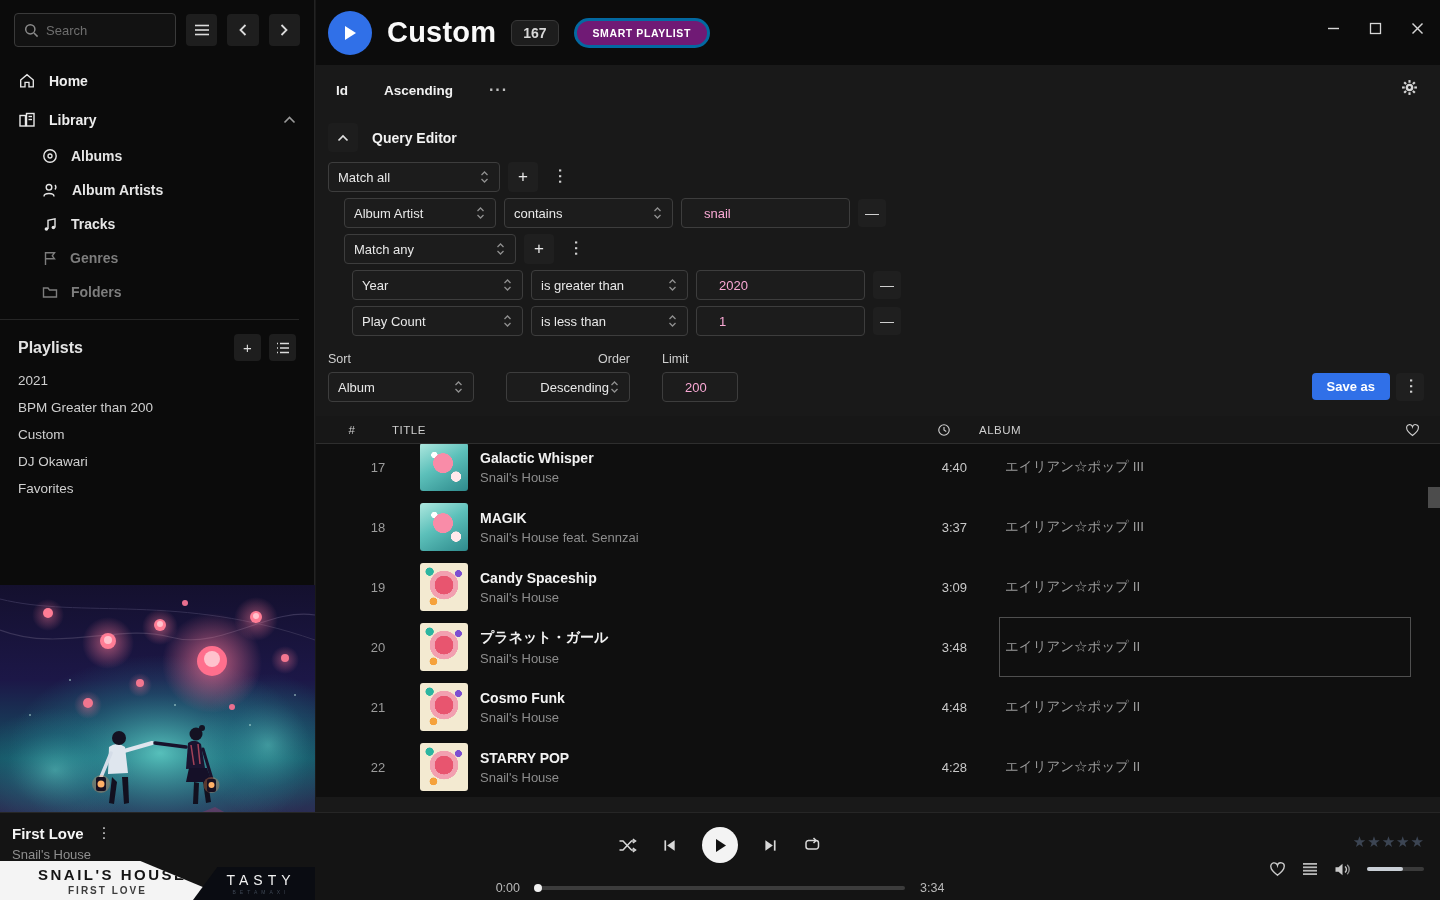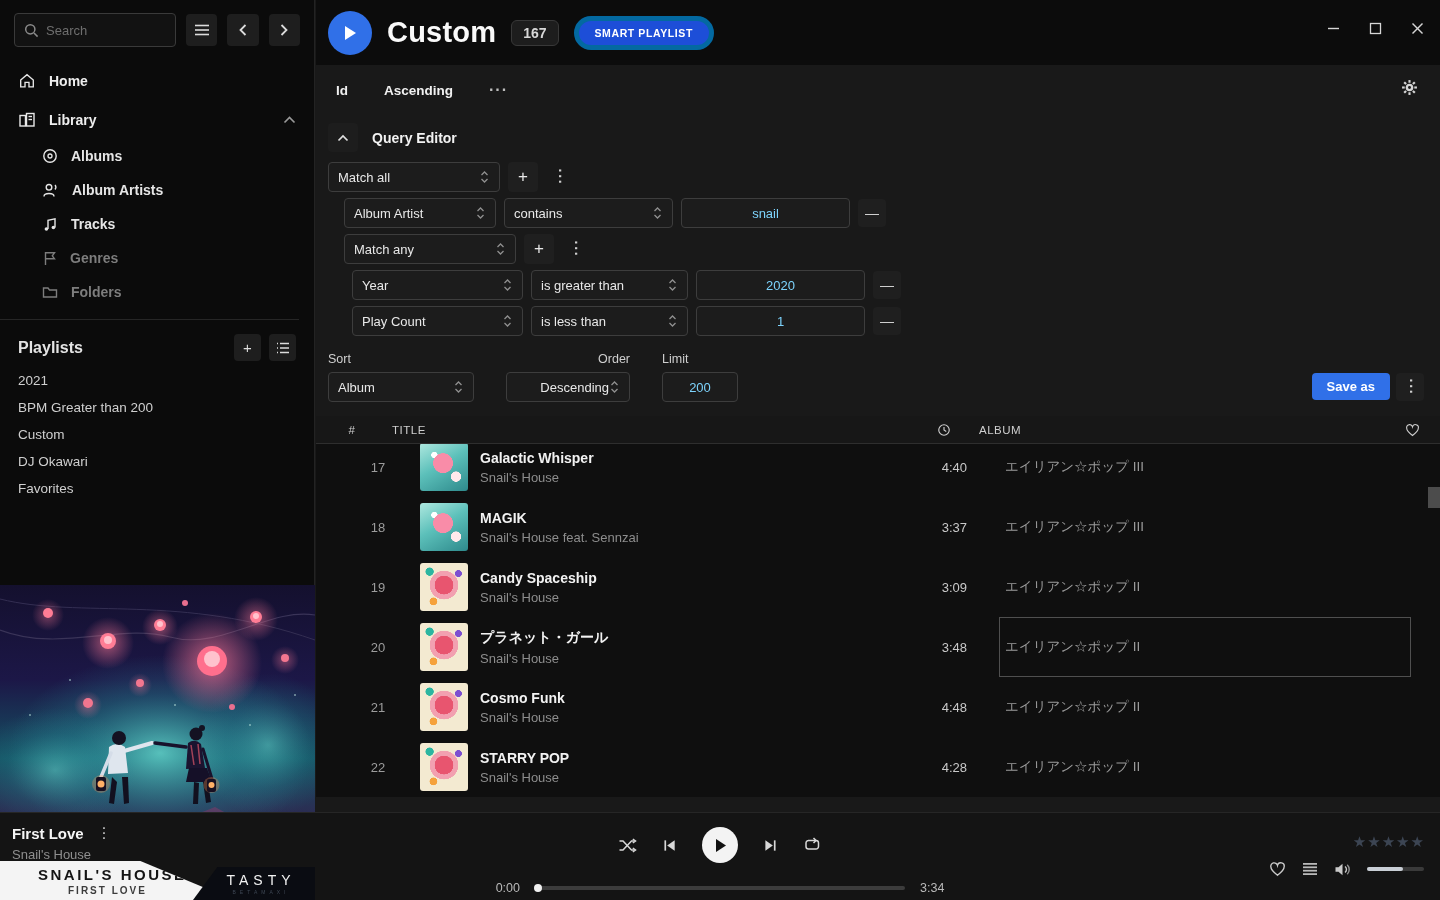--- a/index.html
+++ b/index.html
@@ -42,42 +42,42 @@
                 align-items:center;justify-content:center;z-index:3;padding-left:14px;}
   .bb-label{font-size:14px;letter-spacing:5px;color:#f2f2f2;font-weight:400;}
   .bb-sub{font-size:5px;letter-spacing:4px;color:#3e4754;margin-top:1px;}
 
   
   .main{position:absolute;left:316px;top:0;right:0;height:812px;background:#191919;}
   .page-header{position:relative;height:65px;background:#0c0c0c;display:flex;align-items:center;padding-left:12px;gap:15px;}
   .big-play{width:44px;height:44px;border-radius:50%;background:#3070e8;display:flex;align-items:center;justify-content:center;cursor:pointer;}
   .page-title{font-size:29px;font-weight:700;color:#fafafa;letter-spacing:.2px;}
   .count-badge{background:#1d1d1d;border:1px solid #383838;border-radius:6px;padding:4px 11px;font-size:14px;font-weight:700;color:#d8d8d8;}
-  .smart-badge{background:#1d4ed8;border:5px solid #0369a1;border-radius:999px;padding:6px 16px;font-size:10.5px;font-weight:700;letter-spacing:.6px;color:#fff;}
+  .smart-badge{background:#701a75;border:3px solid #0369a1;border-radius:999px;padding:6px 16px;font-size:10.5px;font-weight:700;letter-spacing:.6px;color:#fff;}
   .win-controls{position:absolute;top:22px;right:16px;display:flex;gap:29px;align-items:center;}
   .win-btn{cursor:pointer;opacity:.92;}
 
   .view-toolbar{position:relative;height:50px;display:flex;align-items:center;padding:0 20px;gap:36px;}
   .vt-item{font-size:13.5px;font-weight:700;color:#f0f0f0;cursor:pointer;}
   .vt-more{color:#bdbdbd;font-weight:700;letter-spacing:1px;cursor:pointer;}
   .gear{position:absolute;right:22px;top:14px;cursor:pointer;color:#d6d6d6;}
 
   
   .qe{padding:8px 12px 0 12px;}
   .qe-head{display:flex;align-items:center;gap:14px;margin-bottom:10px;}
   .collapse-btn{width:30px;height:29px;border-radius:4px;background:#1d1d1d;display:flex;align-items:center;justify-content:center;cursor:pointer;}
   .qe-title{font-size:14px;font-weight:700;color:#f2f2f2;}
   .q-row{display:flex;align-items:center;gap:8px;margin-bottom:6px;}
   .ind1{padding-left:16px;} .ind2{padding-left:24px;}
   .sel{height:30px;background:#1c1c1c;border:1px solid #3d3d3d;border-radius:4px;display:flex;align-items:center;
        padding:0 9px;font-size:13px;color:#e8e8e8;cursor:pointer;}
   .sel .grow{flex:1;}
   .w-match{width:172px;} .w-field{width:152px;} .w-field2{width:171px;gap:16px;} .w-op{width:169px;} .w-op2{width:157px;}
-  .tinput{height:30px;background:#1c1c1c;border:1px solid #3d3d3d;border-radius:4px;color:#7dd3fc;font-size:13px;
-          padding:0 22px;outline:none;font-family:"Liberation Sans",sans-serif;text-align:center;}
+  .tinput{height:30px;background:#1c1c1c;border:1px solid #3d3d3d;border-radius:4px;color:#f9a8d4;font-size:13px;
+          padding:0 22px;outline:none;font-family:"Liberation Sans",sans-serif;}
   .w-val{width:169px;}
   .icon-btn{width:30px;height:30px;border-radius:4px;background:#1f1f1f;display:flex;align-items:center;justify-content:center;
             color:#e8e8e8;font-size:17px;cursor:pointer;flex:0 0 auto;}
   .icon-btn.small{width:28px;height:28px;font-size:14px;color:#cfcfcf;}
   .vdots{display:inline-block;transform:rotate(90deg);font-weight:700;letter-spacing:1px;color:#cfcfcf;cursor:pointer;font-size:14px;}
   .kebab-btn{width:26px;height:30px;display:flex;align-items:center;justify-content:center;cursor:pointer;}
 
   .sort-row{position:relative;display:flex;gap:10px;padding:10px 12px 14px 12px;align-items:flex-end;}
   .sr-group{display:flex;flex-direction:column;gap:6px;}
   .sr-label{font-size:12.5px;color:#cfcfcf;}

